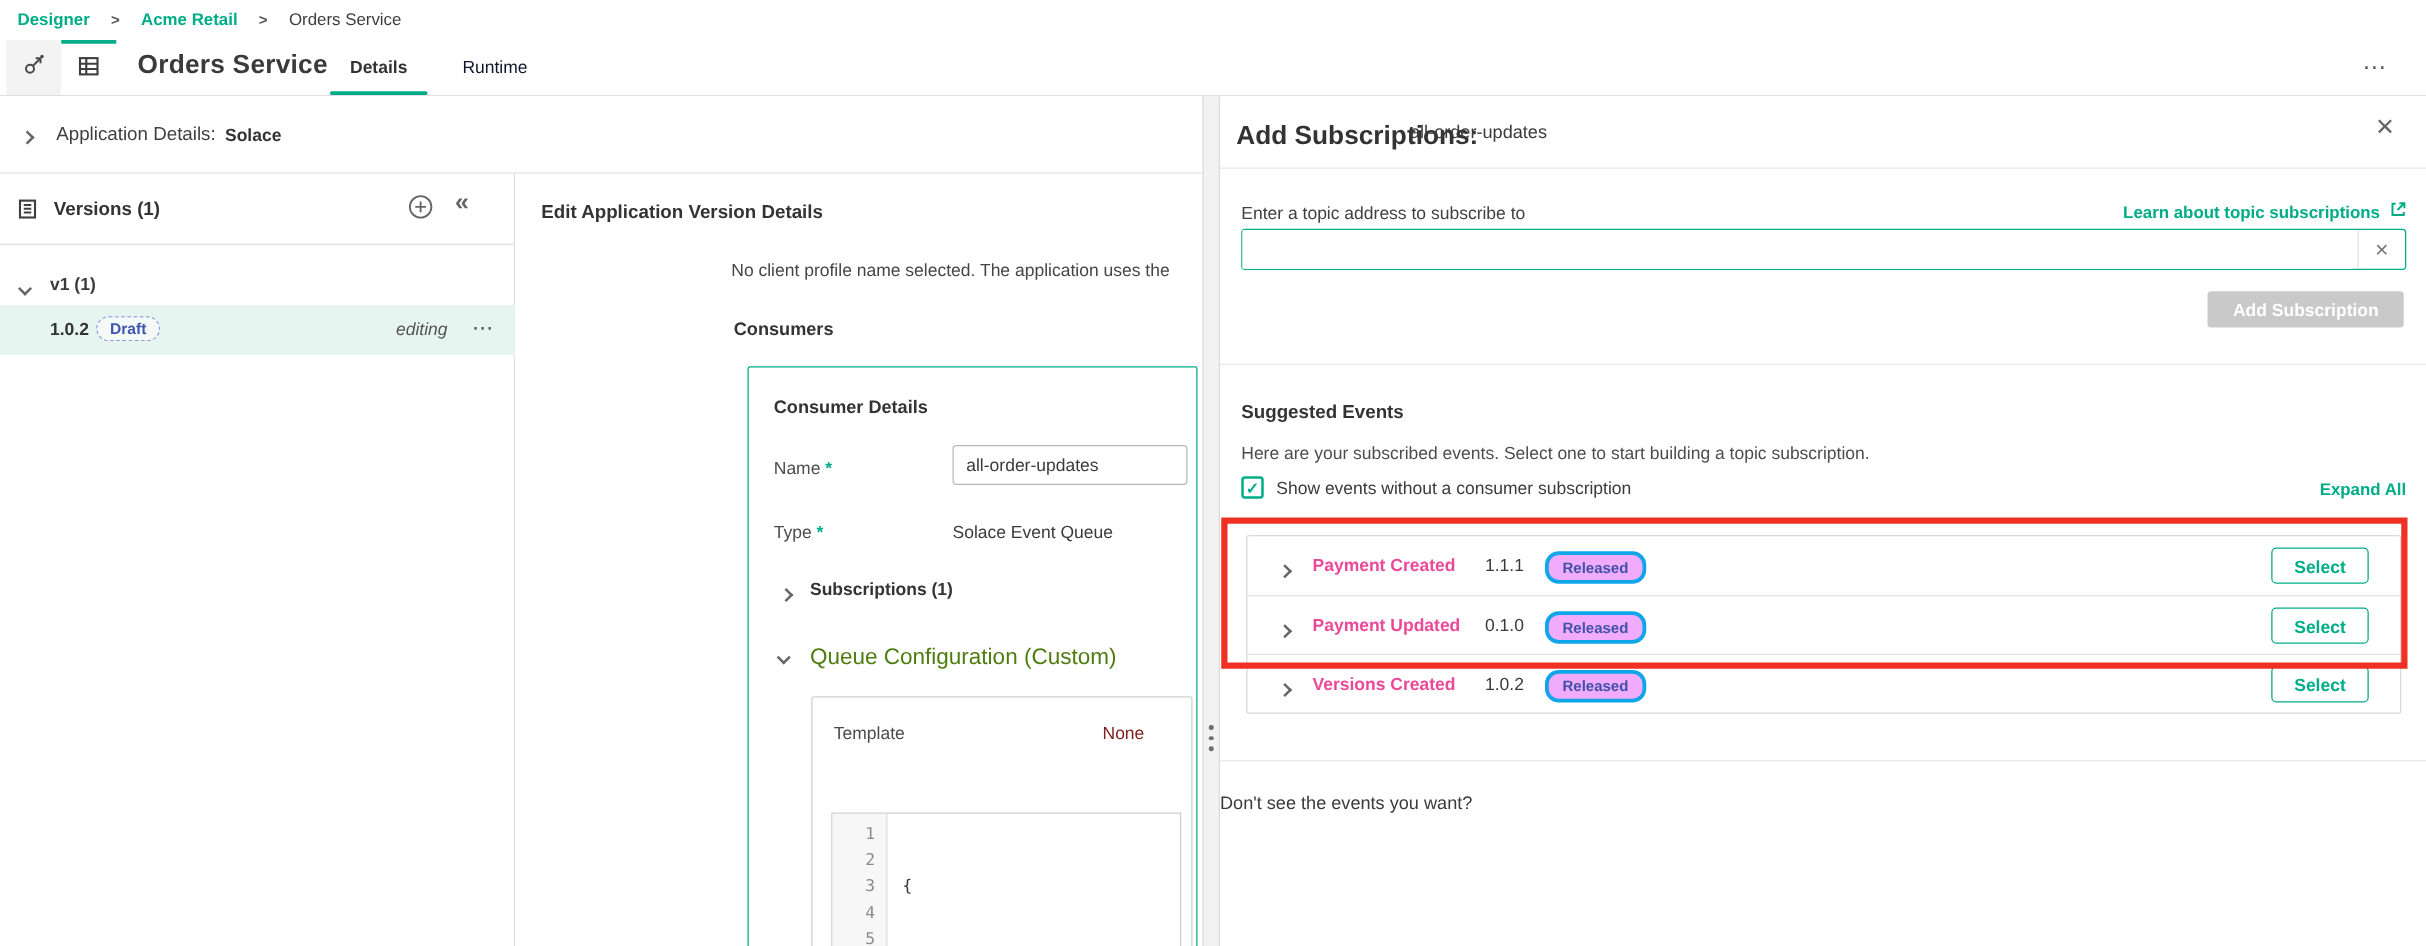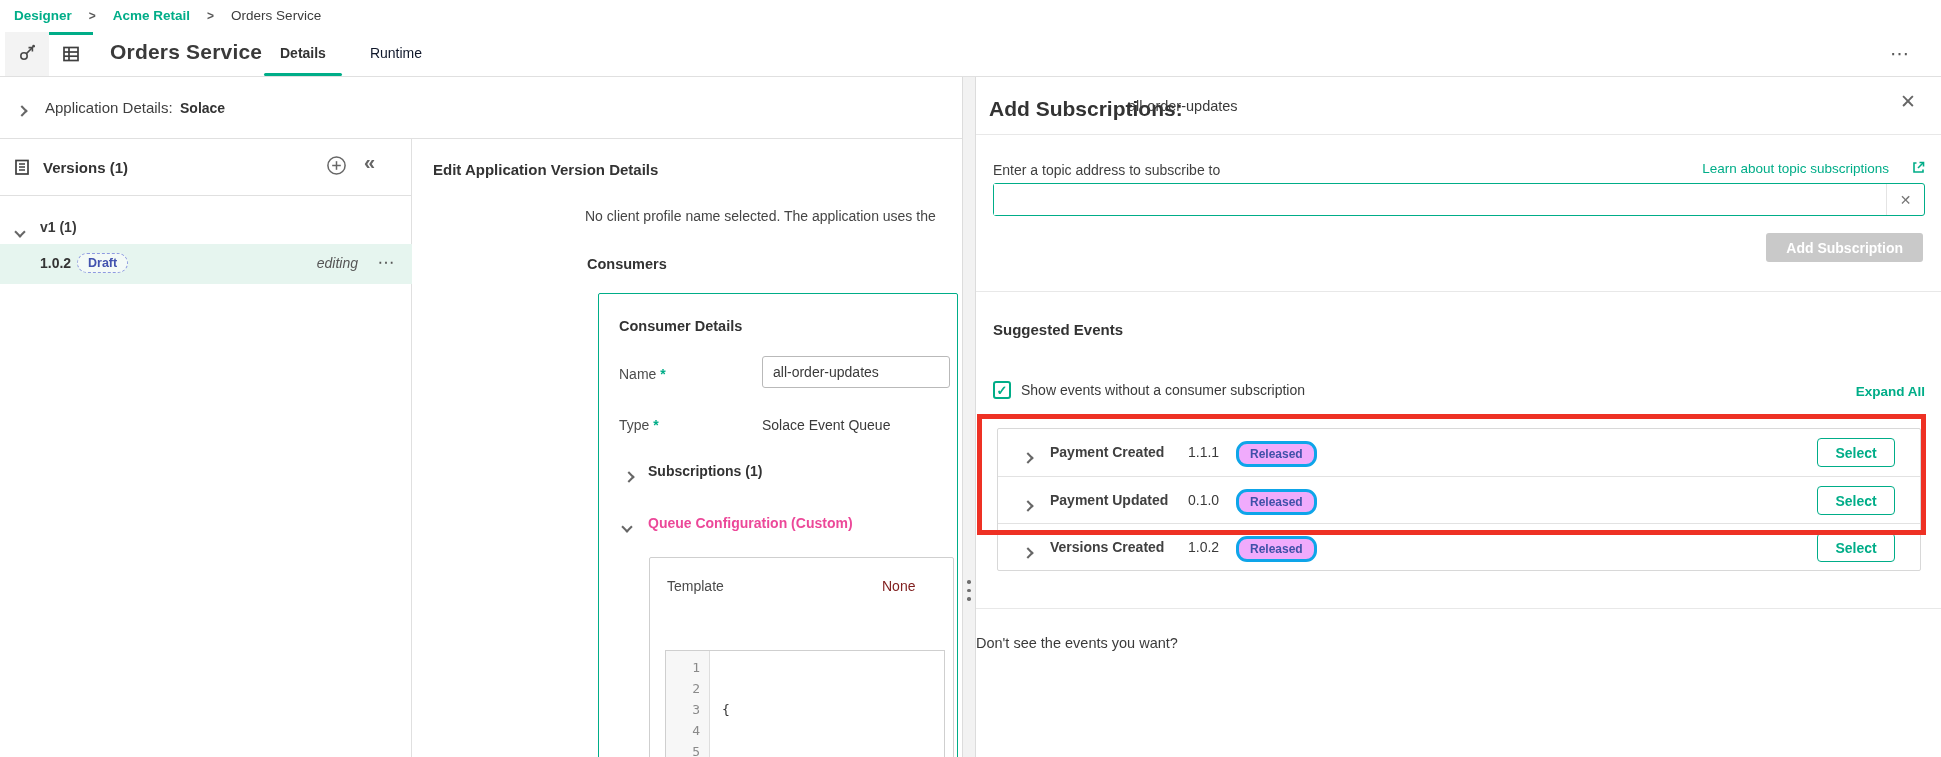--- a/index.html
+++ b/index.html
@@ -62,57 +62,57 @@
   .cc-name-label { position:absolute; left:20px; top:72px; font-size:14px; color:#4c4c4c; }
   .req { color:#00AD88; font-weight:700; }
   .cc-name-input { position:absolute; left:163px; top:62px; width:188px; height:32px; border:1px solid #b9b9b9; border-radius:3px; font-size:14px; font-family:"Liberation Sans",sans-serif; color:#3a3a3a; padding:0 10px; }
   .cc-type-label { position:absolute; left:20px; top:123px; font-size:14px; color:#4c4c4c; }
   .cc-type-value { position:absolute; left:163px; top:123px; font-size:14px; color:#3a3a3a; }
   .cc-subs-row { position:absolute; left:0; top:165px; width:360px; height:30px; cursor:pointer; }
   .cc-subs-row .chev-wrap { position:absolute; left:26px; top:8px; }
   .cc-subs-label { position:absolute; left:49px; top:4px; font-size:14px; font-weight:700; color:#333; }
   .cc-qc-row { position:absolute; left:0; top:216px; width:360px; height:30px; cursor:pointer; }
   .cc-qc-row .chev-wrap { position:absolute; left:24px; top:7px; }
-  .cc-qc-label { position:absolute; left:49px; top:5px; font-size:14px; font-weight:700; color:#ec4899; }
+  .cc-qc-label { position:absolute; left:49px; top:5px; font-size:18px; font-weight:400; color:#4d7c0f; }
   .template-card { position:absolute; left:50px; top:263px; width:305px; height:240px; border:1px solid #cfcfcf; border-radius:2px; background:#fff; }
   .tpl-label { position:absolute; left:17px; top:20px; font-size:14px; color:#4a4a4a; }
   .tpl-value { position:absolute; left:232px; top:20px; font-size:14px; color:#7f1d1d; }
   .code-editor { position:absolute; left:15px; top:92px; width:280px; height:140px; border:1px solid #cfcfcf; display:flex; overflow:hidden; font-family:"DejaVu Sans Mono", monospace; font-size:13px; line-height:21px; }
   .gutter { width:44px; background:#f7f7f7; border-right:1px solid #dedede; color:#8a8a8a; text-align:right; padding:6px 9px 0 0; }
   .code-lines { padding:6px 0 0 12px; white-space:pre; color:#333; flex:1; }
 
   
   .resize-bar { position:absolute; left:962px; top:0; width:14px; bottom:0; background:#f2f2f2; border-left:1px solid #dcdcdc; border-right:1px solid #dcdcdc; cursor:col-resize; }
   .resize-dots { position:absolute; left:4px; top:503px; display:flex; flex-direction:column; gap:5px; }
   .resize-dots i { width:3.5px; height:3.5px; border-radius:50%; background:#6f6f6f; }
 
   
   .sub-panel { position:absolute; left:976px; top:0; right:0; bottom:0; background:#fff; overflow:hidden; }
   .sp-title { position:absolute; left:13px; top:20px; font-size:21px; font-weight:700; color:#333; }
   .sp-subtitle { position:absolute; left:152px; top:21px; font-size:14.5px; color:#3a3a3a; }
   .sp-close { position:absolute; right:25px; top:13px; font-size:19px; color:#666; cursor:pointer; }
   .sp-div1 { position:absolute; left:0; right:0; top:57px; border-top:1px solid #e8e8e8; }
   .sp-topic-label { position:absolute; left:17px; top:85px; font-size:14px; color:#3f3f3f; }
-  .sp-learn { position:absolute; right:16px; top:84px; font-size:13.5px; font-weight:400; color:#00AD88; cursor:pointer; display:flex; gap:23px; }
+  .sp-learn { position:absolute; right:16px; top:84px; font-size:13.5px; font-weight:700; color:#00AD88; cursor:pointer; display:flex; align-items:center; gap:8px; }
   .sp-input-wrap { position:absolute; left:17px; right:16px; top:106px; height:33px; border:1.5px solid #00AD88; border-radius:3px; background:#fff; }
   .sp-input { position:absolute; left:0; top:0; right:42px; height:100%; border:none; outline:none; padding:0 10px; font-size:14px; font-family:"Liberation Sans",sans-serif; }
   .sp-clear { position:absolute; right:0; top:0; width:38px; height:100%; border-left:1px solid #e4e4e4; display:flex; align-items:center; justify-content:center; color:#777; font-size:14px; cursor:pointer; }
   .sp-add-btn { position:absolute; right:18px; top:156px; height:29px; padding:0 20px; background:#c9c9c9; color:#fff; font-size:14px; font-weight:700; border:none; border-radius:3px; cursor:default; font-family:"Liberation Sans",sans-serif; }
   .sp-div2 { position:absolute; left:0; right:0; top:214px; border-top:1px solid #e8e8e8; }
   .sp-sug-title { position:absolute; left:17px; top:244px; font-size:15px; font-weight:700; color:#333; }
   .sp-sug-desc { position:absolute; left:17px; top:277px; font-size:14px; color:#4c4c4c; }
   .sp-check-row { position:absolute; left:17px; top:304px; display:flex; align-items:center; gap:10px; cursor:pointer; }
   .checkbox { width:18px; height:18px; border:2px solid #00AD88; border-radius:3px; display:flex; align-items:center; justify-content:center; color:#00AD88; font-weight:700; font-size:13px; background:#fff; }
   .sp-check-label { font-size:14px; color:#3a3a3a; }
   .sp-expand { position:absolute; right:16px; top:307px; font-size:13.5px; font-weight:700; color:#00AD88; cursor:pointer; }
   .event-list { position:absolute; left:21px; top:351px; width:924px; border:1px solid #d8d8d8; border-radius:2px; background:#fff; }
   .event-row { position:relative; height:47px; }
   .event-row + .event-row { border-top:1px solid #e2e2e2; }
   .event-row .chev-wrap { position:absolute; left:26px; top:19px; cursor:pointer; }
-  .event-name { position:absolute; left:52px; top:15px; font-size:14px; font-weight:700; color:#404040; }
+  .event-name { position:absolute; left:52px; top:15px; font-size:14px; font-weight:700; color:#ec4899; }
   .event-version { position:absolute; left:190px; top:15px; font-size:14px; color:#3a3a3a; }
   .released-badge { position:absolute; left:238px; top:12px; font-size:12px; font-weight:700; color:#3F51A8; background:#f0abfc; border:3px solid #0ea5e9; border-radius:11px; padding:3px 11px; }
   .select-btn { position:absolute; right:25px; top:9px; width:78px; height:29px; background:#fff; border:1.5px solid #00AD88; border-radius:4px; color:#00AD88; font-size:14px; font-weight:700; cursor:pointer; font-family:"Liberation Sans",sans-serif; }
   .sp-div3 { position:absolute; left:0; right:0; top:531px; border-top:1px solid #e8e8e8; }
   .sp-footer-q { position:absolute; left:0; right:0; top:558px; text-align:left; font-size:14.5px; color:#3a3a3a; }
   .sp-find { position:absolute; left:0; right:0; top:589px; text-align:center; font-size:14px; font-weight:700; color:#00AD88; cursor:pointer; }
 
   
   .red-annotation { position:absolute; left:977px; top:414px; width:949px; height:121px; border:5px solid #EE3124; z-index:60; pointer-events:none; }
 
@@ -289,20 +289,21 @@
 
       <div class="sp-input-wrap">
         <input class="sp-input" value="" style="">
         <span class="sp-clear">✕</span>
       </div>
 
       <button class="sp-add-btn" aria-disabled="true">Add Subscription</button>
       <div class="sp-div2"></div>
 
       <div class="sp-sug-title">Suggested Events</div>
+      <div class="sp-sug-desc">Here are your subscribed events. Select one to start building a topic subscription.</div>
 
       <div class="sp-check-row">
         <span class="checkbox">✓</span>
         <span class="sp-check-label">Show events without a consumer subscription</span>
       </div>
       <span class="sp-expand">Expand All</span>
 
       <div class="event-list">
         <div class="event-row">
           <span class="chev-wrap"><i class="chev right"></i></span>

